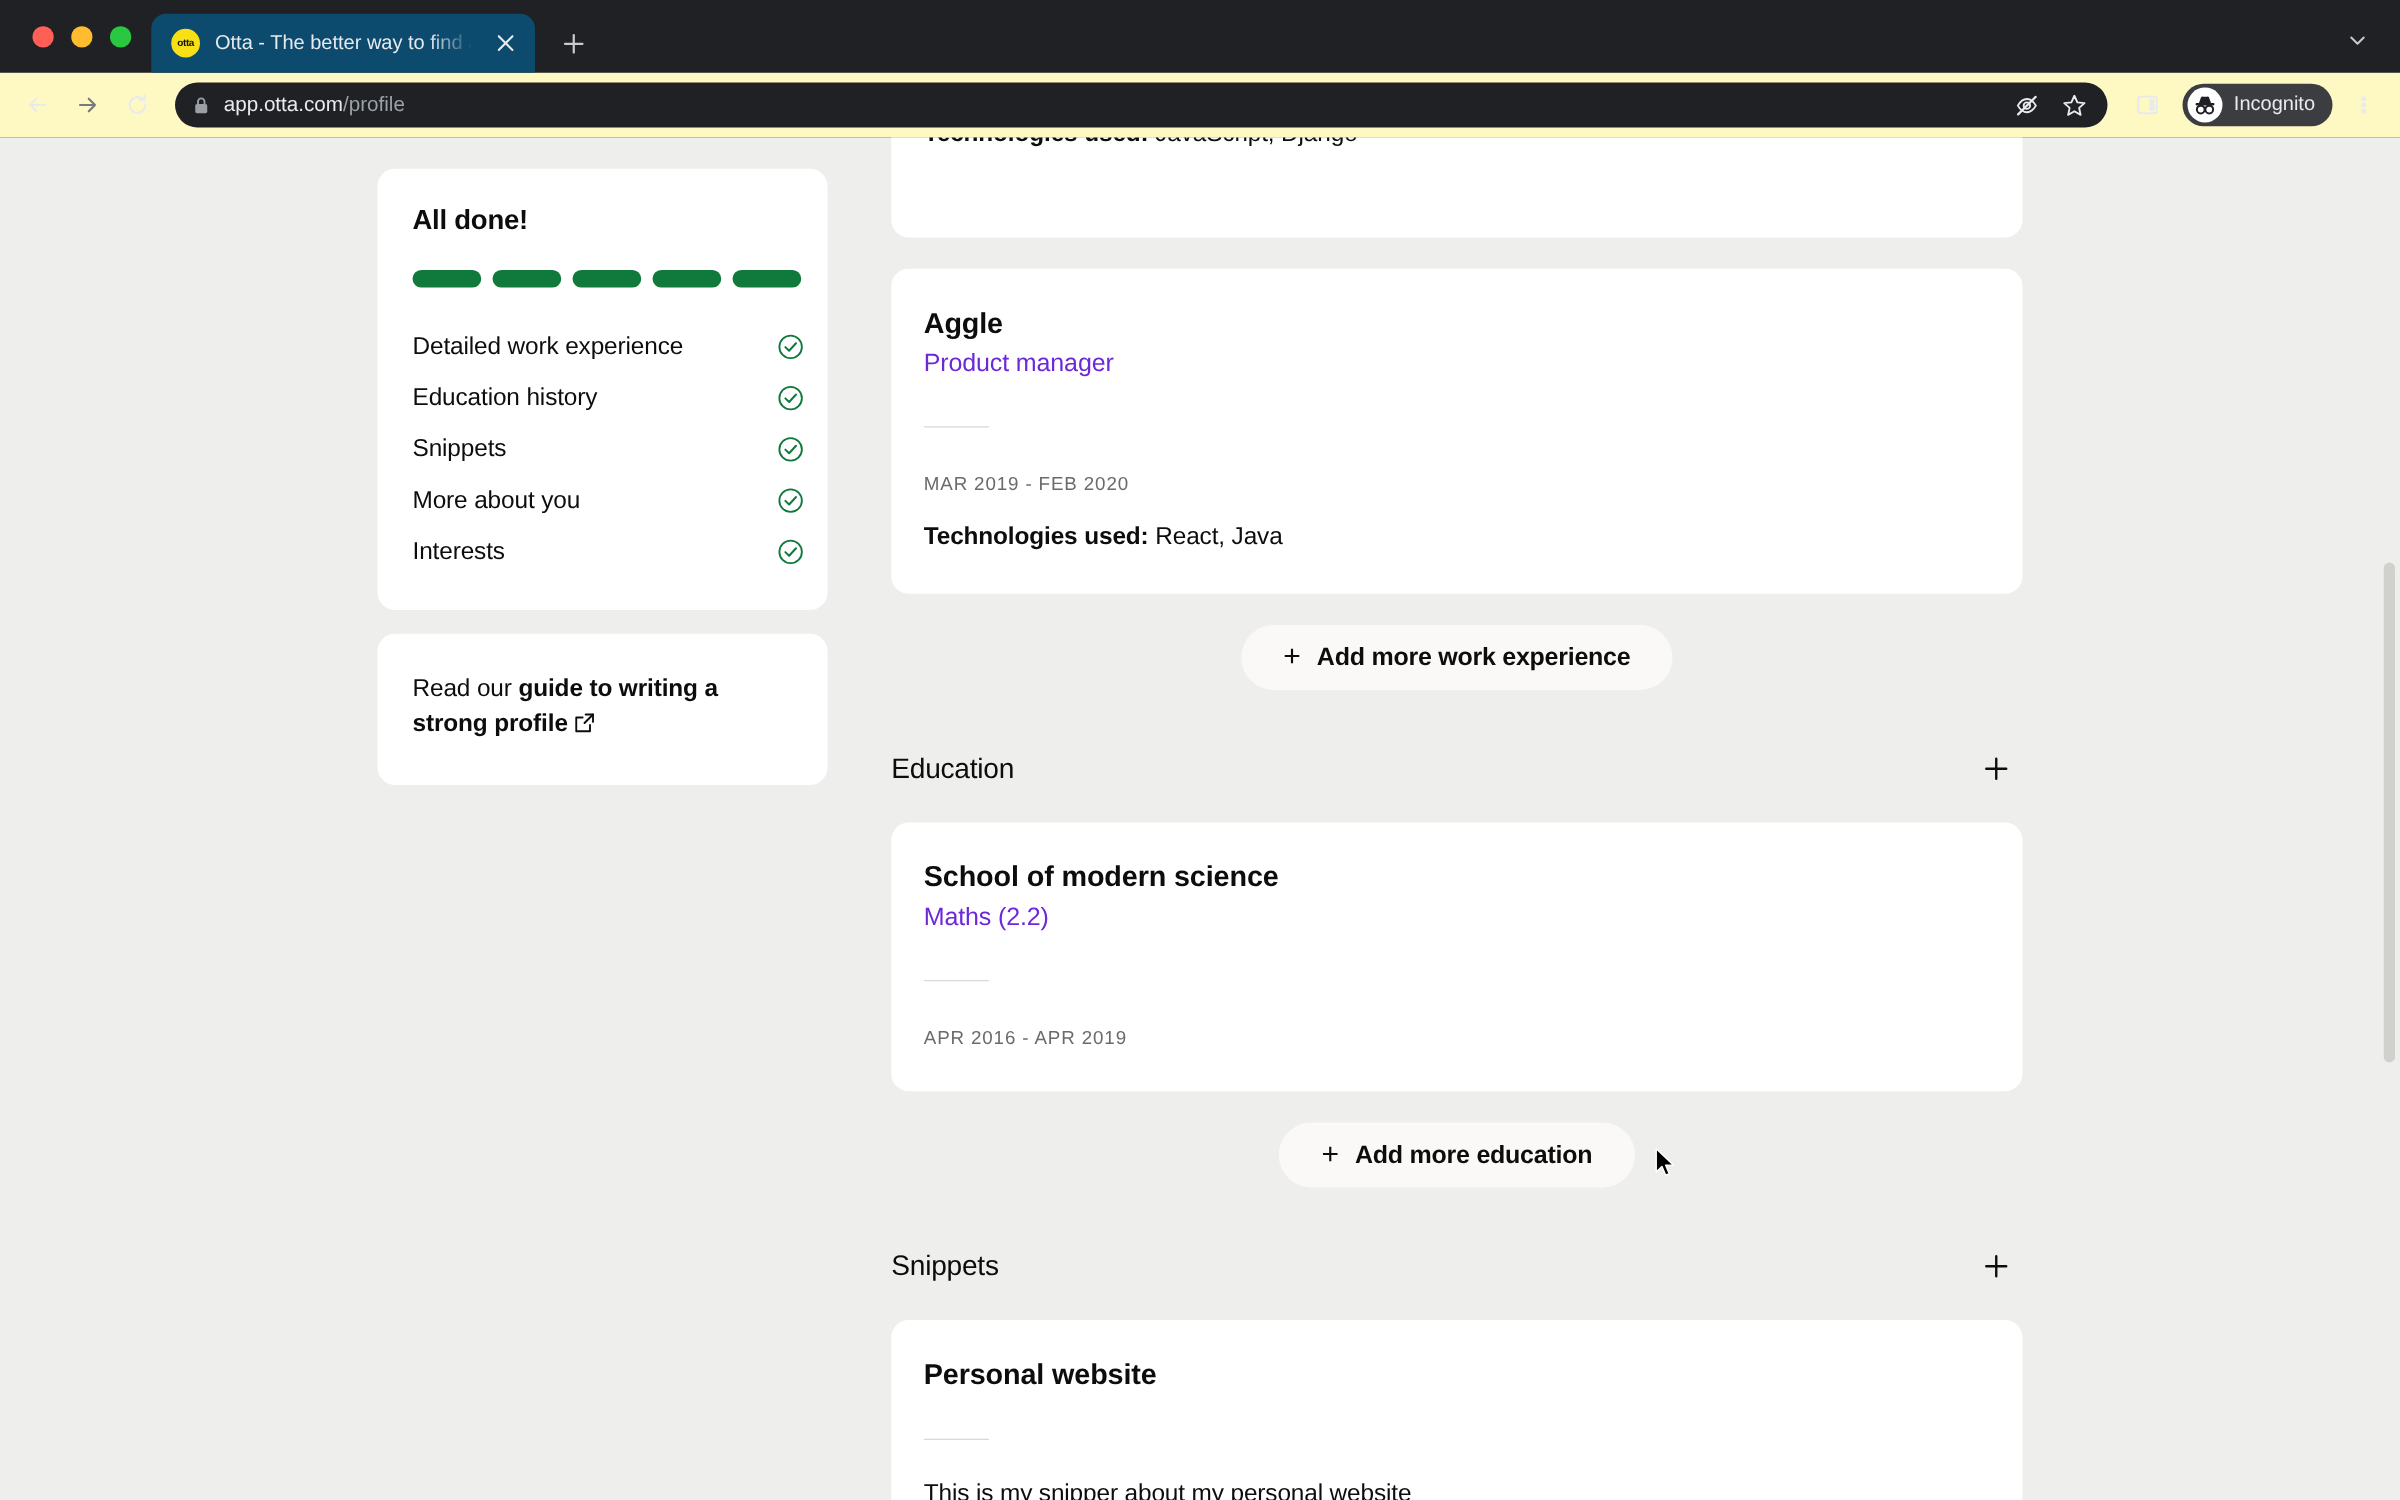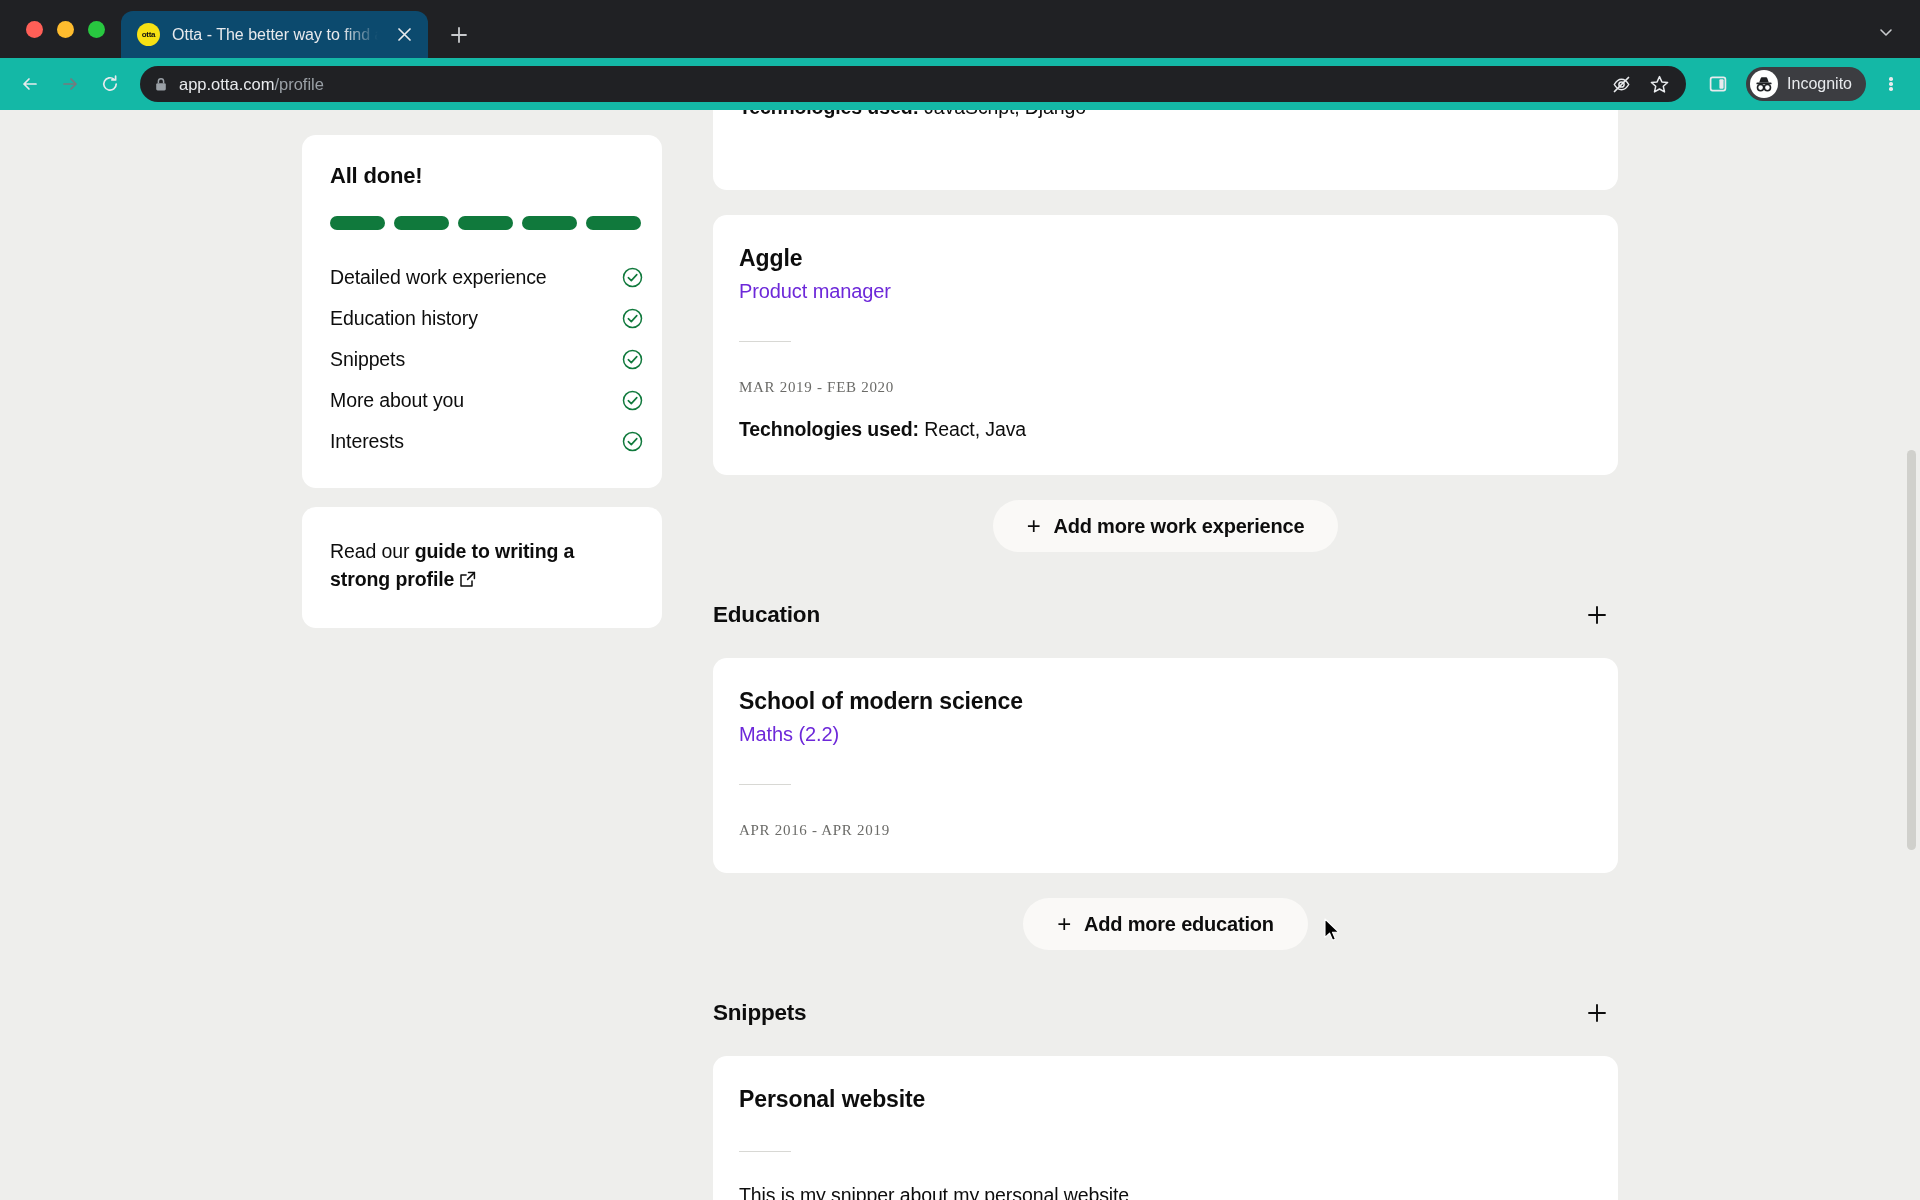--- a/index.html
+++ b/index.html
@@ -48,21 +48,21 @@
     width: 34px; height: 34px; margin: 0 0 6px 14px; color: #c8cacd;
     display: flex; align-items: center; justify-content: center; font-size: 26px; font-weight: 300;
   }
   #tabstrip-spacer { flex: 1 1 auto; }
   #chev-down {
     width: 40px; height: 40px; margin: 0 14px 6px 0; color: #c8cacd;
     display: flex; align-items: center; justify-content: center;
   }
 
   #toolbar {
-    height: 52px; background: #14b8a6;
+    height: 52px; background: #fef9c3;
     display: flex; align-items: center; padding: 0 12px; gap: 4px;
   }
   .navbtn {
     width: 36px; height: 36px; border-radius: 50%;
     display: flex; align-items: center; justify-content: center; color: #e8eaed;
   }
   .navbtn.dim { color: #76797d; }
   #omnibox {
     flex: 1 1 auto; height: 36px; background: #202124; border-radius: 18px;
     display: flex; align-items: center; gap: 11px; padding: 0 14px; margin: 0 10px 0 8px;
@@ -121,21 +121,21 @@
   #guide-card { margin-top: 19px; padding: 30px 28px 32px 28px; }
   #guide-text { font-size: 19.5px; color: #0d0d0d; line-height: 1.45; letter-spacing: -0.1px; }
   #guide-text b { font-weight: bold; }
   .ext-icon { display: inline-block; vertical-align: -2px; margin-left: 5px; }
 
   
   .exp-card { padding: 30px 26px 34px 26px; margin-bottom: 25px; }
   .exp-title { font-size: 23px; font-weight: bold; color: #0d0d0d; letter-spacing: -0.1px; }
   .exp-sub { font-size: 20px; color: #6d28d9; margin-top: 8px; letter-spacing: -0.1px; }
   .hr { width: 52px; height: 1px; background: #d8d8d4; margin: 38px 0 0 0; }
-  .exp-dates { font-size: 15px; color: #6b6b68; letter-spacing: 0.7px; margin-top: 37px; font-family: Liberation Serif, serif; }
+  .exp-dates { font-size: 15px; color: #6b6b68; letter-spacing: 0.7px; margin-top: 37px; }
   .exp-tech { font-size: 19.5px; color: #0d0d0d; margin-top: 22px; letter-spacing: -0.1px; }
   .exp-tech b { font-weight: bold; }
 
   
   #partial-card {
     background: #fff; border-radius: 14px; padding: 0 26px 26px 26px;
     height: 120px; margin-bottom: 25px; display: flex; align-items: flex-start;
   }
   #partial-card .exp-tech { margin-top: 26px; }
 
@@ -149,21 +149,21 @@
     font-size: 20px; font-weight: bold; color: #0d0d0d; letter-spacing: -0.2px;
     cursor: pointer;
   }
   .add-btn .plus { font-size: 24px; font-weight: 400; line-height: 1; }
 
   
   .section-head {
     display: flex; align-items: center; justify-content: space-between;
     margin: 48px 0 28px 0; padding-right: 6px;
   }
-  .section-title { font-size: 22.5px; font-weight: bold; color: #0d0d0d; letter-spacing: -0.2px; }
+  .section-title { font-size: 22.5px; font-weight: normal; color: #0d0d0d; letter-spacing: -0.2px; }
   .section-add {
     width: 30px; height: 30px; background: none; border: none; cursor: pointer;
     display: flex; align-items: center; justify-content: center;
   }
 
   
   #cursor { position: absolute; left: 1324px; top: 808px; width: 18px; height: 26px; pointer-events: none; }
 </style>
 </head>
 <body>

